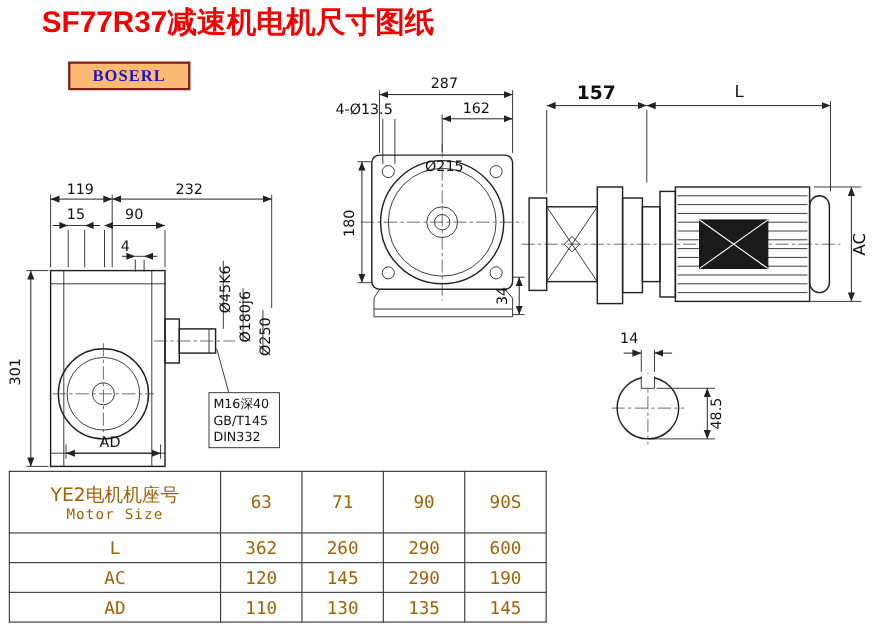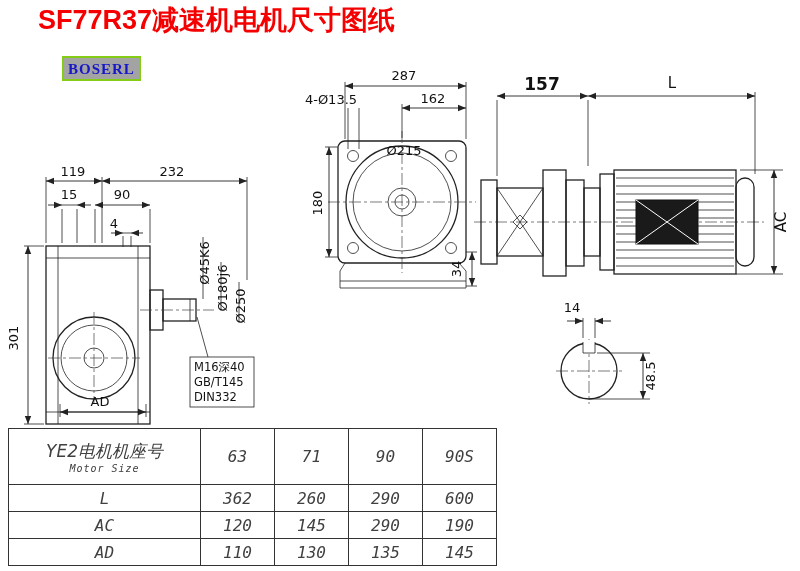--- a/index.html
+++ b/index.html
@@ -1,38 +1,38 @@
 <!DOCTYPE html>
 <html><head>
 <meta charset="utf-8">
 <style>
   * { margin:0; padding:0; box-sizing:border-box; }
   html,body { width:800px; height:571px; background:#fff; overflow:hidden; position:relative;
               font-family:"DejaVu Sans", sans-serif; }
   .title { position:absolute; left:4px; top:2px; font-size:27px; font-weight:bold; color:#f40000;
            font-family:"Liberation Sans","DejaVu Sans",sans-serif; white-space:nowrap;margin-left:34px; }
-  .logo { position:absolute; left:62px; top:56px; border:2px solid #84cc16; padding:1px 4px; background:#a3a3a3; }
+  .logo { position:absolute; left:62px; top:56px; border:2px solid #7f1d1d; padding:1px 20px; background:#fdba74; }
   .logo span { color:#1616c8; font-weight:bold; font-size:15px; letter-spacing:1px;
                font-family:"Liberation Serif","DejaVu Serif",serif; }
   svg.drawing { position:absolute; left:0; top:0; }
   .ol  { stroke:#222; stroke-width:1.3; fill:none; }
   .th  { stroke:#222; stroke-width:0.8; fill:none; }
   .cl  { stroke:#444; stroke-width:0.7; fill:none; stroke-dasharray:12 3 3 3; }
   .dim { stroke:#222; stroke-width:0.9; fill:none; }
   .dtext { fill:#111; font-size:13px; font-family:"DejaVu Sans",sans-serif; text-anchor:middle; }
   .small { font-size:11.5px; text-anchor:start; }
   .big   { font-size:17px; font-weight:bold; }
   .med   { font-size:15px; }
   .dim-table { position:absolute; left:8px; top:428px; border-collapse:collapse; table-layout:fixed; background:#fff; }
   .dim-table td { border:1.5px solid #333; text-align:center; vertical-align:middle;
-                  font-size:16px; color:#404040; font-family:"DejaVu Sans Mono","DejaVu Sans",monospace;font-style:italic; }
+                  font-size:16px; color:#a16207; font-family:"DejaVu Sans Mono","DejaVu Sans",monospace; }
   .dim-table tr.hdr td { height:56px; }
   .dim-table tr.row td { height:27px; }
   .h1 { font-size:17px; font-family:"DejaVu Sans",sans-serif; }
-  .h2 { font-size:10px; letter-spacing:1px; }
+  .h2 { font-size:13px; letter-spacing:1px; }
 </style>
 </head>
 <body>
 
 <h1 class="title">SF77R37减速机电机尺寸图纸</h1>
 
 <div class="logo">
   <span>BOSERL</span>
 </div>
 

